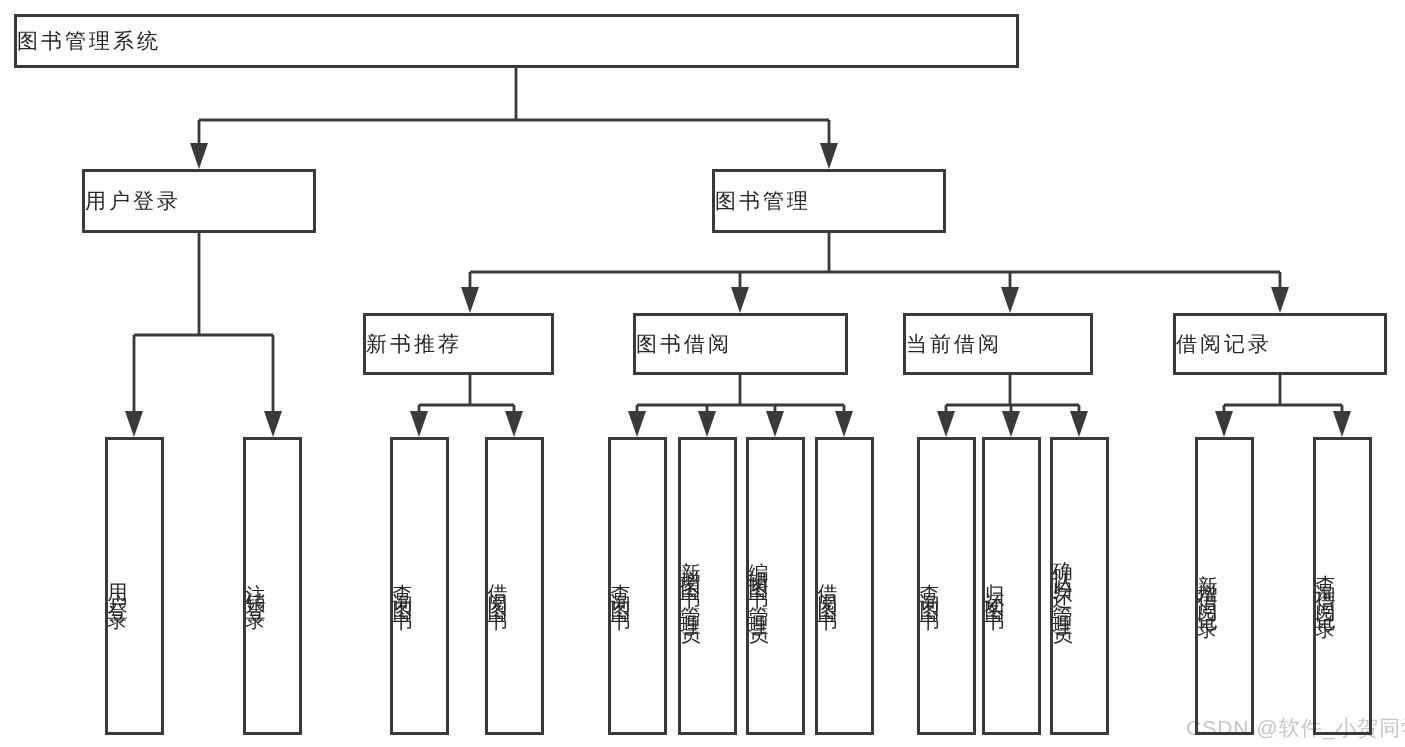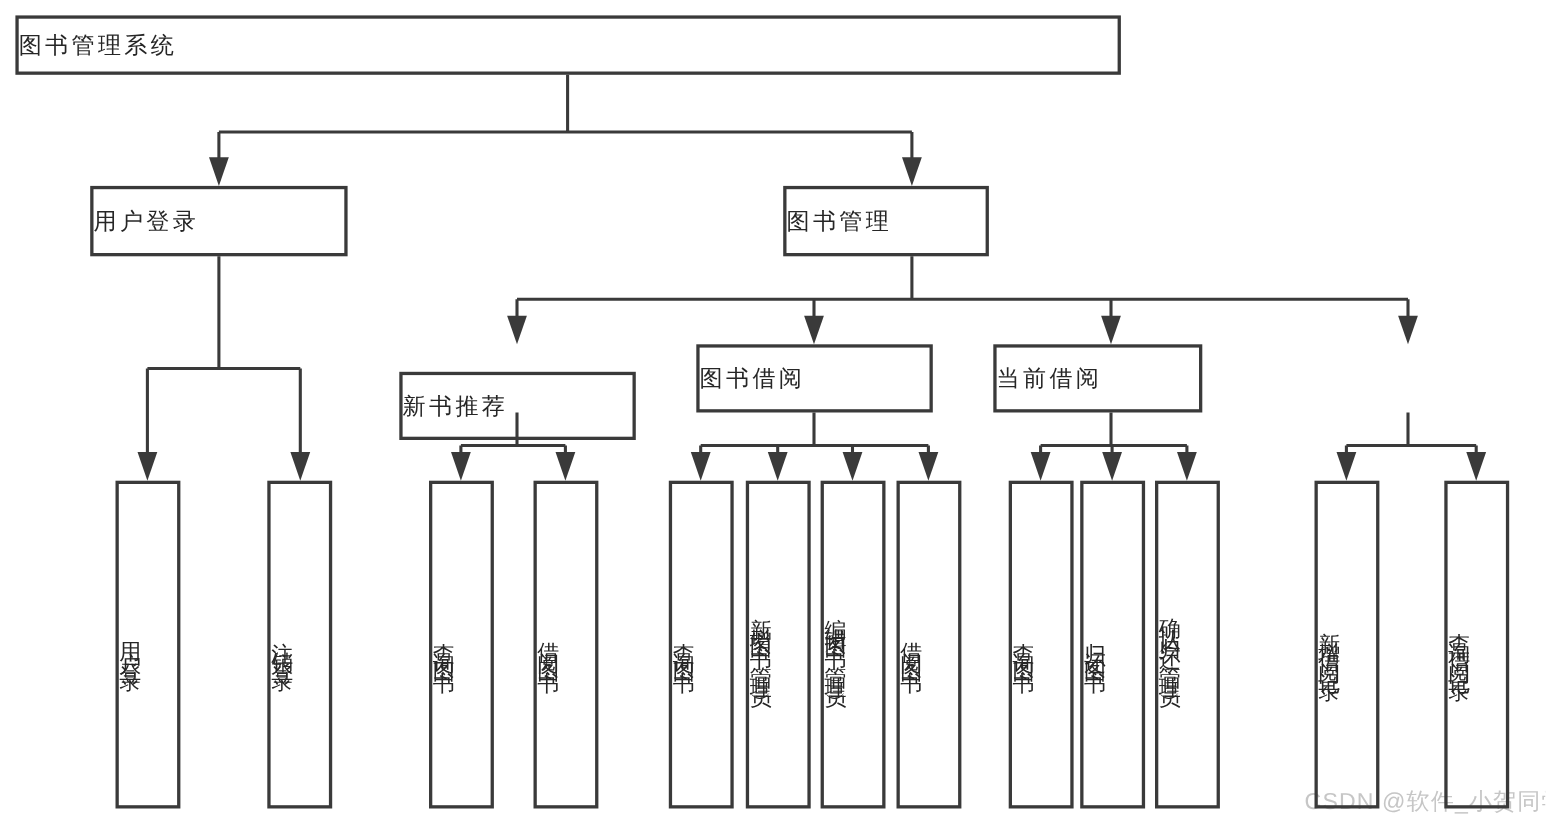--- a/index.html
+++ b/index.html
@@ -37,22 +37,22 @@
     writing-mode: vertical-rl;
     text-orientation: mixed;
     font-size: 20px;
     letter-spacing: 9px;
     line-height: 1;
     color: #262626;
   }
   
   #n-root   { left: 14px;   top: 14px;  width: 1005px; height: 54px; }
   #n-b0     { left: 82px;   top: 169px; width: 234px;  height: 64px; }
-  #n-b1     { left: 712px;  top: 169px; width: 187px;  height: 64px; }
-  #n-g0     { left: 363px;  top: 313px; width: 215px;  height: 62px; margin-top: 25px; }
+  #n-b1     { left: 712px;  top: 169px; width: 234px;  height: 64px; }
+  #n-g0     { left: 363px;  top: 313px; width: 191px;  height: 62px; }
   #n-g1     { left: 633px;  top: 313px; width: 215px;  height: 62px; }
   #n-g2     { left: 903px;  top: 313px; width: 190px;  height: 62px; }
   #n-g3     { left: 1173px; top: 313px; width: 214px;  height: 62px; }
   .leaf     { top: 437px; width: 59px; height: 298px; }
   #n-b0c0   { left: 105px; }
   #n-b0c1   { left: 243px; }
   #n-g0c0   { left: 390px; }
   #n-g0c1   { left: 485px; }
   #n-g1c0   { left: 608px; }
   #n-g1c1   { left: 678px; }
@@ -134,20 +134,23 @@
 
   <div class="box box-h" id="n-g0">
     <span class="label">新书推荐</span>
   </div>
   <div class="box box-h" id="n-g1">
     <span class="label">图书借阅</span>
   </div>
   <div class="box box-h" id="n-g2">
     <span class="label">当前借阅</span>
   </div>
+  <div class="box box-h" id="n-g3">
+    <span class="label">借阅记录</span>
+  </div>
 
   <div class="box box-v leaf" id="n-b0c0">
     <span class="label">用户登录</span>
   </div>
   <div class="box box-v leaf" id="n-b0c1">
     <span class="label">注销登录</span>
   </div>
 
   <div class="box box-v leaf" id="n-g0c0">
     <span class="label">查询图书</span>

